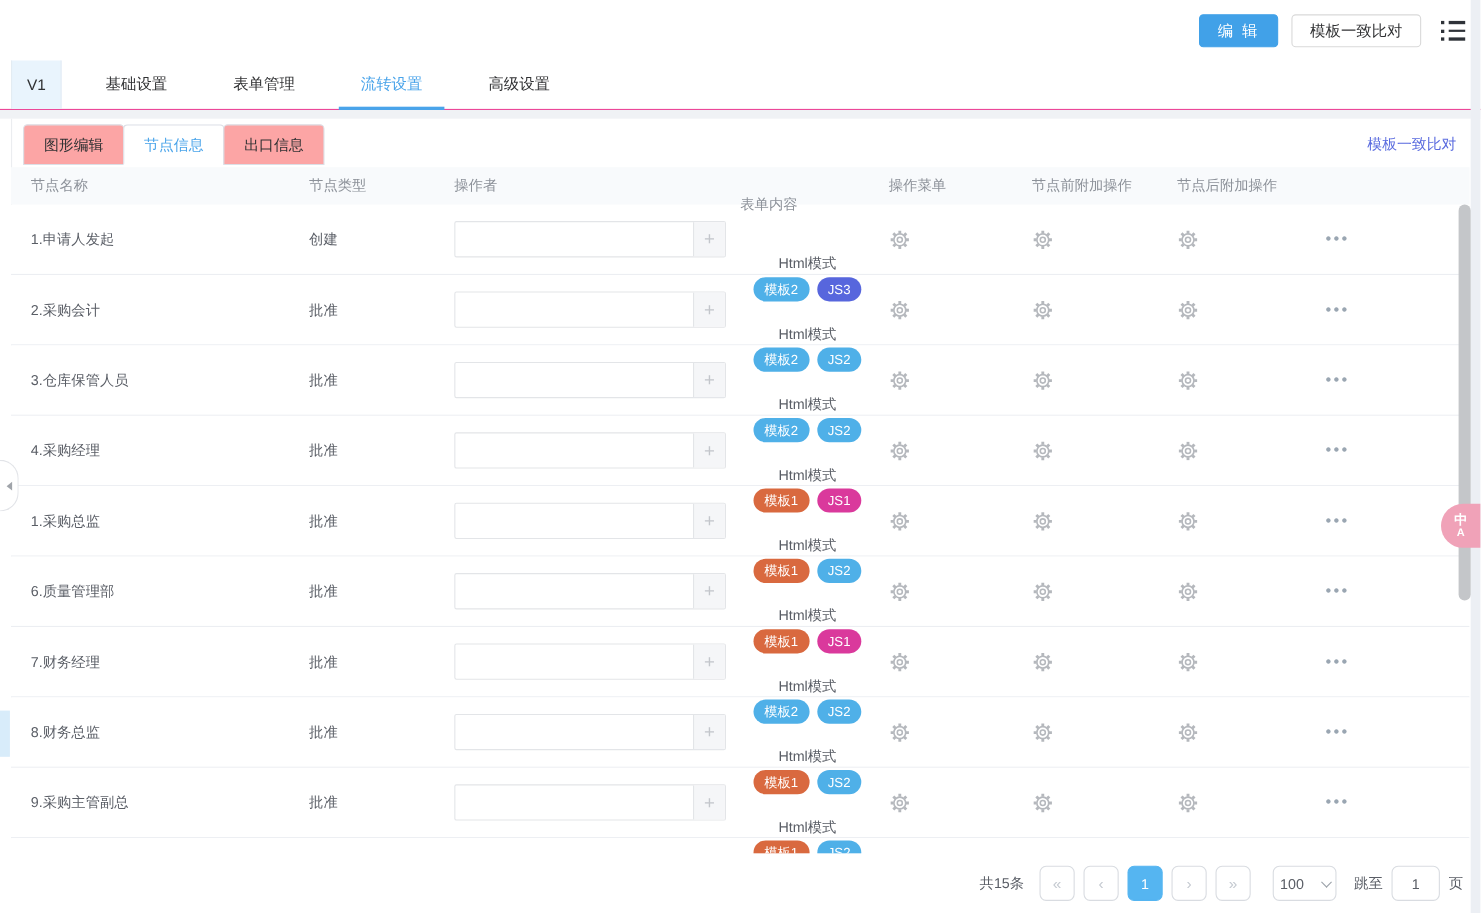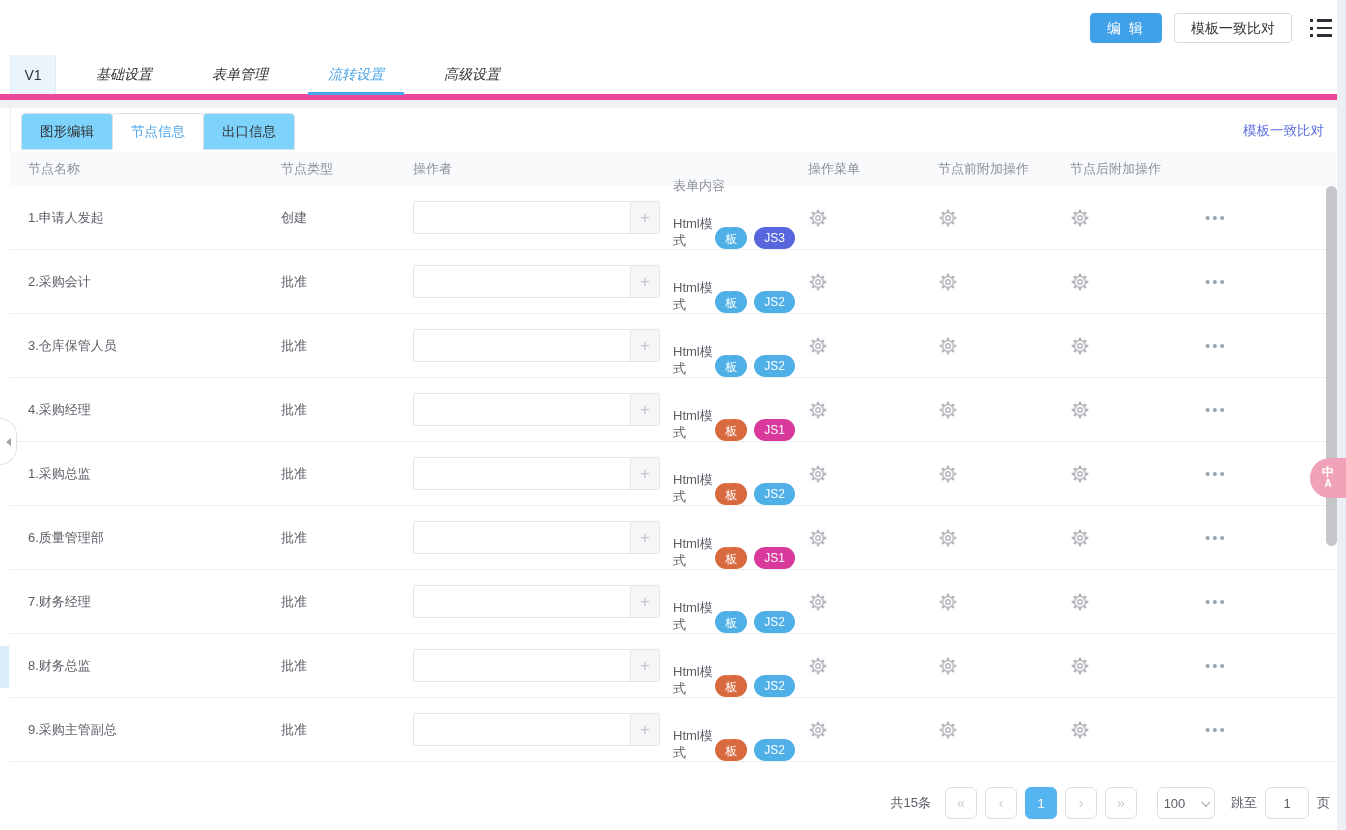--- a/index.html
+++ b/index.html
@@ -11,34 +11,34 @@
   .topbar-right { position:absolute; right:14px; top:13px; display:flex; align-items:center; gap:12px; }
   .btn { height:30px; font-size:14px; border-radius:4px; cursor:pointer; padding:0 16px; line-height:28px; }
   .btn-primary { background:#41a1e8; border:1px solid #41a1e8; color:#fff; letter-spacing:2px; }
   .btn-default { background:#fff; border:1px solid #d9d9d9; color:#303133; }
   .list-icon { width:22px; height:18px; display:flex; flex-direction:column; justify-content:space-between; margin-left:6px; cursor:pointer; }
   .list-icon .li-row { display:flex; align-items:center; gap:4px; }
   .list-icon .li-dot { width:3px; height:3px; background:#2e3238; }
   .list-icon .li-bar { height:2.5px; flex:1; background:#2e3238; }
 
   
-  .maintabs { position:absolute; top:55px; left:0; width:1346px; height:45px; background:#fff; border-bottom:6px solid #ec4899; display:flex; align-items:stretch; }
+  .maintabs { position:absolute; top:55px; left:0; width:1346px; height:45px; background:#fff; border-bottom:1px solid #ec4899; display:flex; align-items:stretch; }
   .v1cell { margin-left:10px; width:46px; background:#e9f4fd; border-left:1px solid #e3ecf3; border-right:1px solid #e3ecf3; display:flex; align-items:center; justify-content:center; font-size:14px; color:#303133; }
   .maintab { position:relative; padding:0 20px; display:flex; align-items:center; font-size:14px; color:#303133; cursor:pointer; margin-left:20px; }
   .maintab.active { color:#4aa4ea; }
   .maintab.active::after { content:""; position:absolute; left:0; right:0; bottom:-1px; height:3px; background:#4aa4ea; }
 
   .graystrip { position:absolute; top:100px; left:0; width:1346px; height:8px; background:#f0f2f5; }
 
   
   .content { position:absolute; top:108px; left:0; width:1346px; height:722px; background:#fff; }
   .content-leftline { position:absolute; left:10px; top:0; width:1px; height:654px; background:#ebedf0; }
 
   .subtabs { position:absolute; top:5px; left:21px; display:flex; }
-  .subtab { height:37px; padding:0 18px; display:flex; align-items:center; font-size:13.5px; color:#303133; background:#7dd3fc; border:1px solid #dcdfe6; border-radius:4px 4px 0 0; margin-right:-1px; cursor:pointer; }
+  .subtab { height:37px; padding:0 18px; display:flex; align-items:center; font-size:13.5px; color:#303133; background:#fca5a5; border:1px solid #dcdfe6; border-radius:4px 4px 0 0; margin-right:-1px; cursor:pointer; }
   .subtab.active { background:#fff; color:#4aa4ea; border-bottom-color:#fff; }
   .recycle-link { position:absolute; top:14px; right:22px; font-size:13.5px; color:#5a6bdf; cursor:pointer; }
 
   
   .tbl { position:absolute; top:44px; left:10px; width:1326px; }
   .thead { display:flex; height:34px; background:#f8fafc; align-items:center; }
   .th { font-size:13px; color:#8c9199; }
   .tbody { height:590px; overflow:hidden; }
   .trow { display:flex; height:64px; border-bottom:1px solid #eceef2; background:#fff; }
   .td { display:flex; align-items:center; font-size:13px; color:#5a5e66; }
@@ -48,21 +48,21 @@
   .c3 { width:132px; padding-left:10px;margin-top:33px; }
   .c4 { width:130px; padding-left:13px; }
   .c5 { width:135px; padding-left:13px; }
   .c6 { width:130px; padding-left:10px; }
   .c7 { width:146px; padding-left:15px; }
 
   .input-group { display:flex; width:247px; height:33px; border:1px solid #e3e5e8; border-radius:2px; background:#fff; }
   .input-group input { flex:1; border:none; outline:none; min-width:0; padding:0 8px; font-size:13px; color:#5a5e66; background:transparent; }
   .input-append { width:29px; background:#f5f6f8; border-left:1px solid #e3e5e8; display:flex; align-items:center; justify-content:center; color:#c3c6cb; font-size:17px; cursor:pointer; }
 
-  .form-cell { display:flex; flex-direction:row; justify-content:flex-start; padding-top:12px; align-items:flex-end; }
+  .form-cell { display:flex; flex-direction:column; justify-content:flex-start; padding-top:12px; align-items:center; }
   .form-mode { font-size:13px; color:#5a5e66; line-height:17px; }
   .badges { display:flex; gap:7px; margin-top:4px; }
   .badge { height:22px; border-radius:11px; padding:0 10px; font-size:12px; color:#fff; display:flex; align-items:center; }
 
   .gear-btn { width:20px; height:20px; display:flex; align-items:center; justify-content:center; cursor:pointer; }
   .more-btn { color:#9aa6b2; font-size:15px; letter-spacing:2px; cursor:pointer; line-height:10px; }
 
   
   .footer { position:absolute; top:668px; left:0; width:1346px; height:54px; background:#fff; display:flex; align-items:center; justify-content:flex-end; padding-right:16px; gap:8px; font-size:13px; color:#5a5e66; }
   .pg-total { margin-right:6px; }
@@ -105,21 +105,21 @@
         <div class="li-row">
             <span class="li-dot"></span>
             <span class="li-bar"></span>
           </div>
       </div>
     </div>
   </div>
 
   <div class="maintabs">
     <div class="v1cell">V1</div>
-    <div id="maintabs-holder" style="display:flex;font-style:italic;">
+    <div id="maintabs-holder" style="display:flex;">
         <div class="maintab">基础设置</div>
         <div class="maintab">表单管理</div>
         <div class="maintab active">流转设置</div>
         <div class="maintab">高级设置</div>
       </div>
   </div>
 
   <div class="graystrip"></div>
 
   <div class="content">

